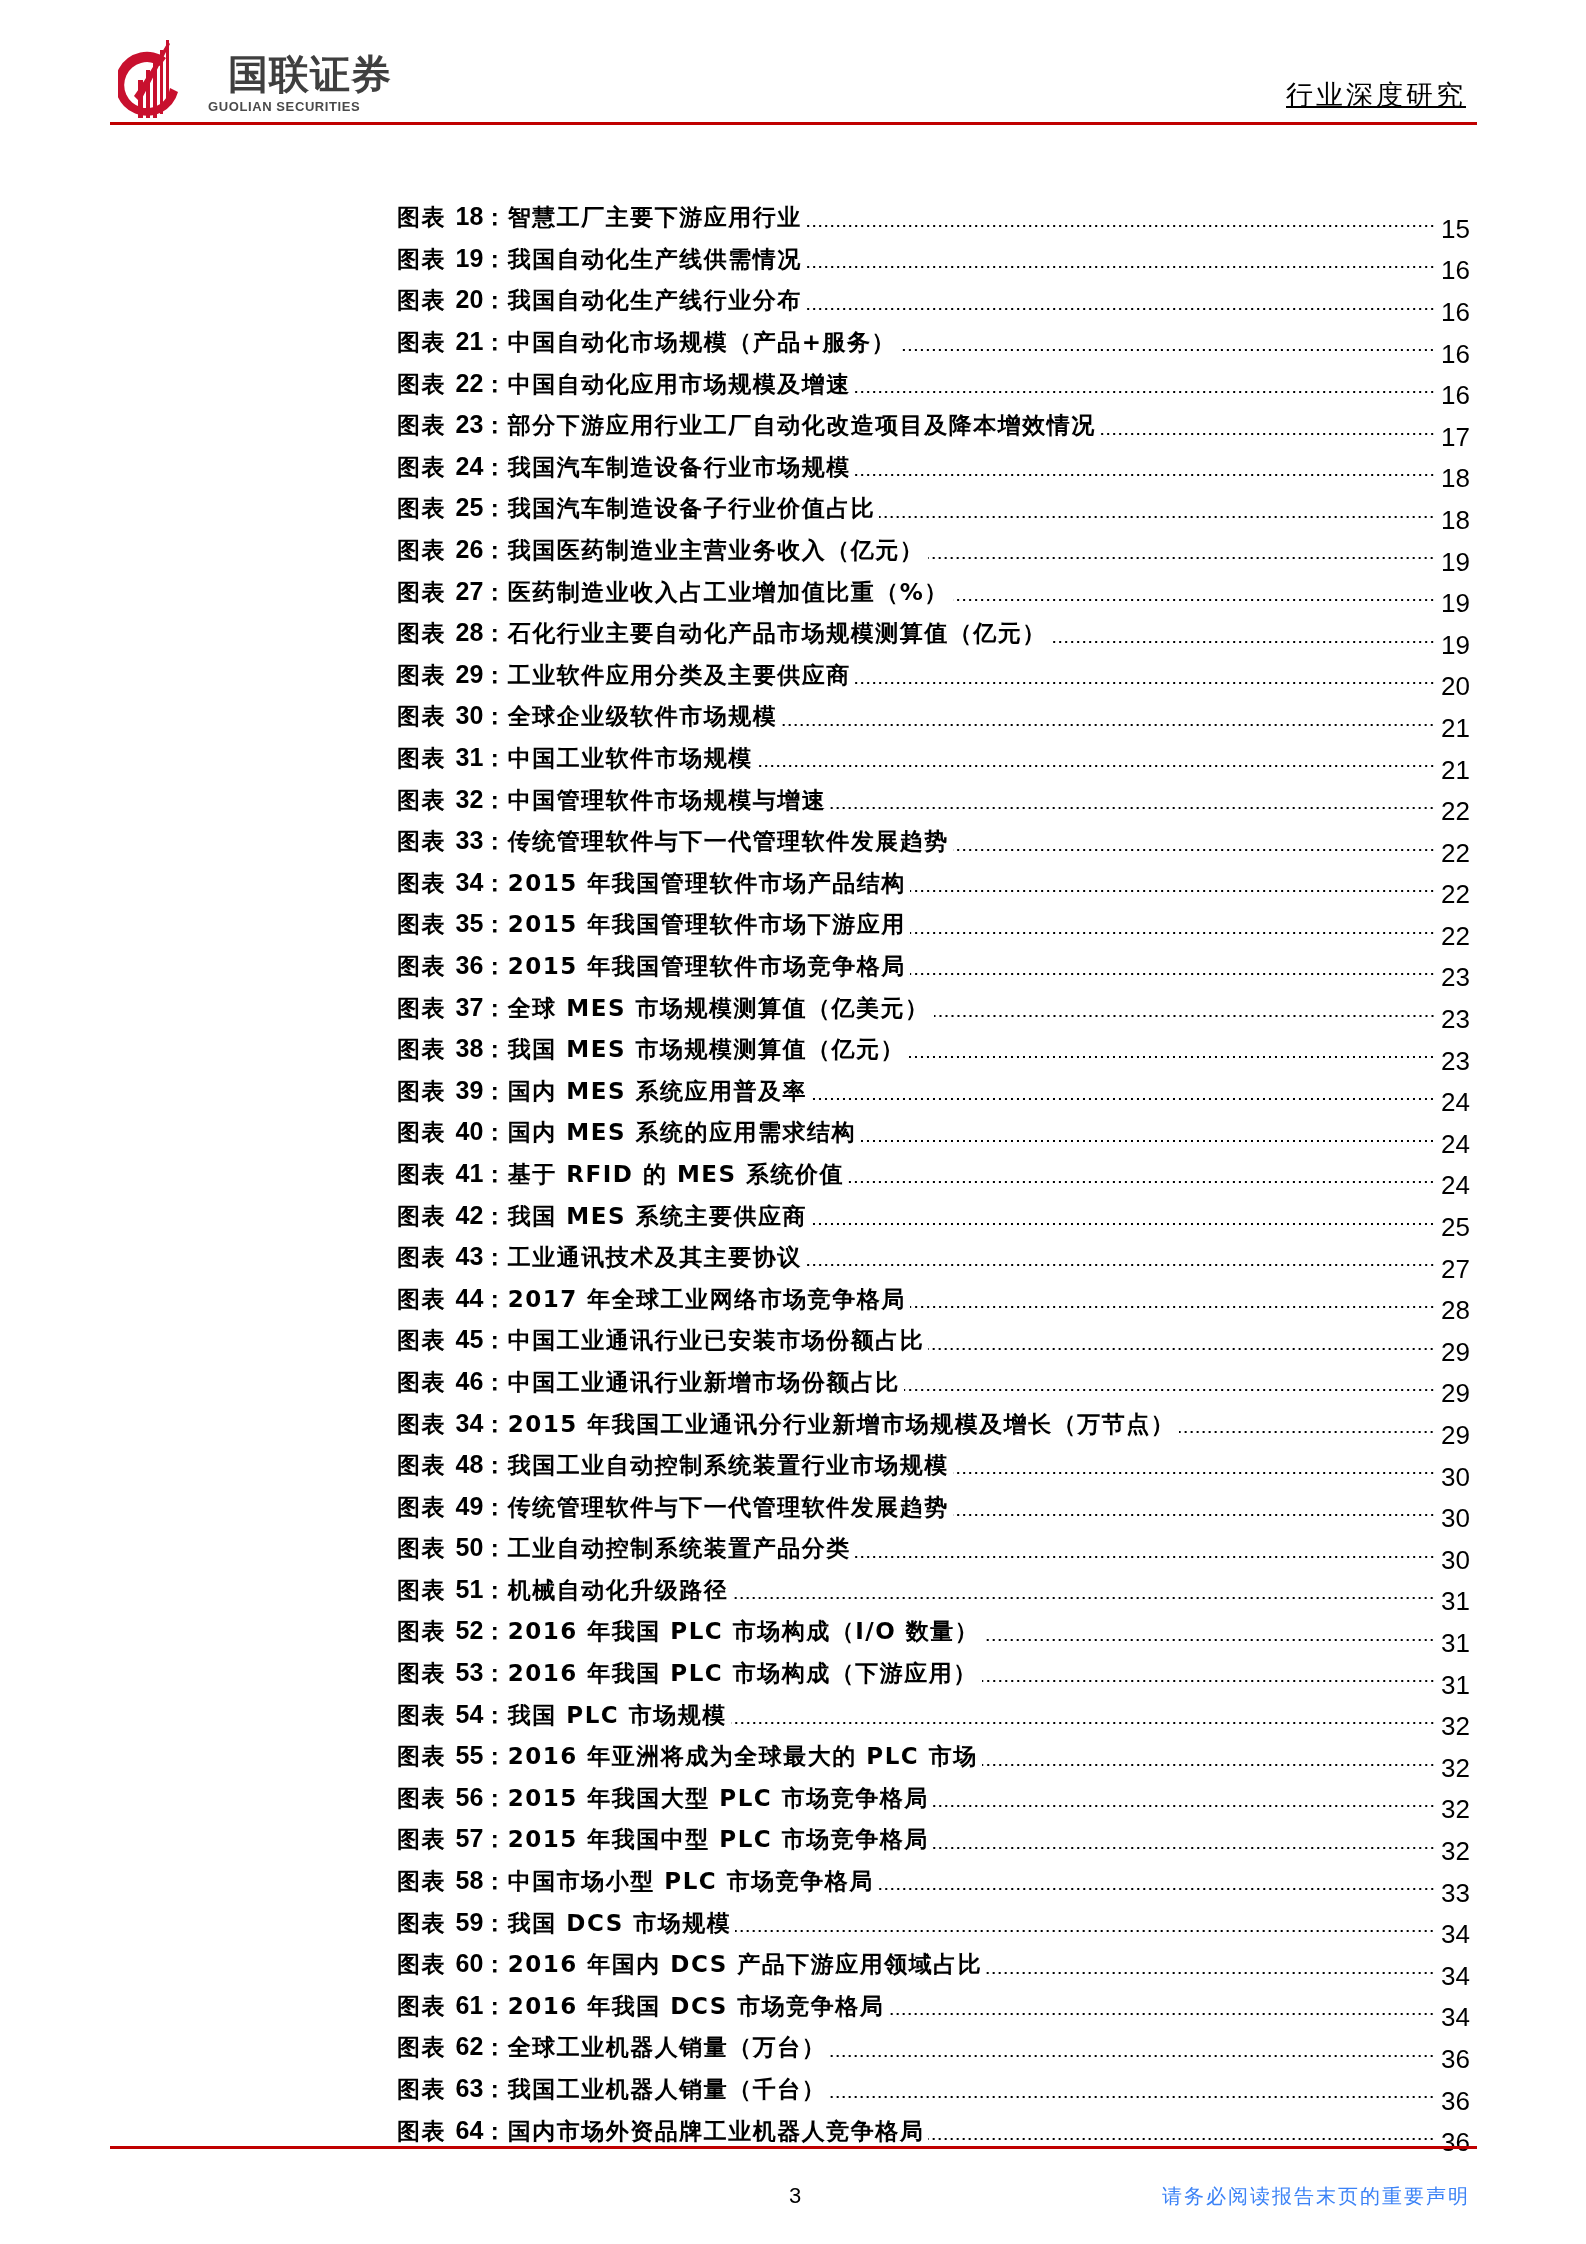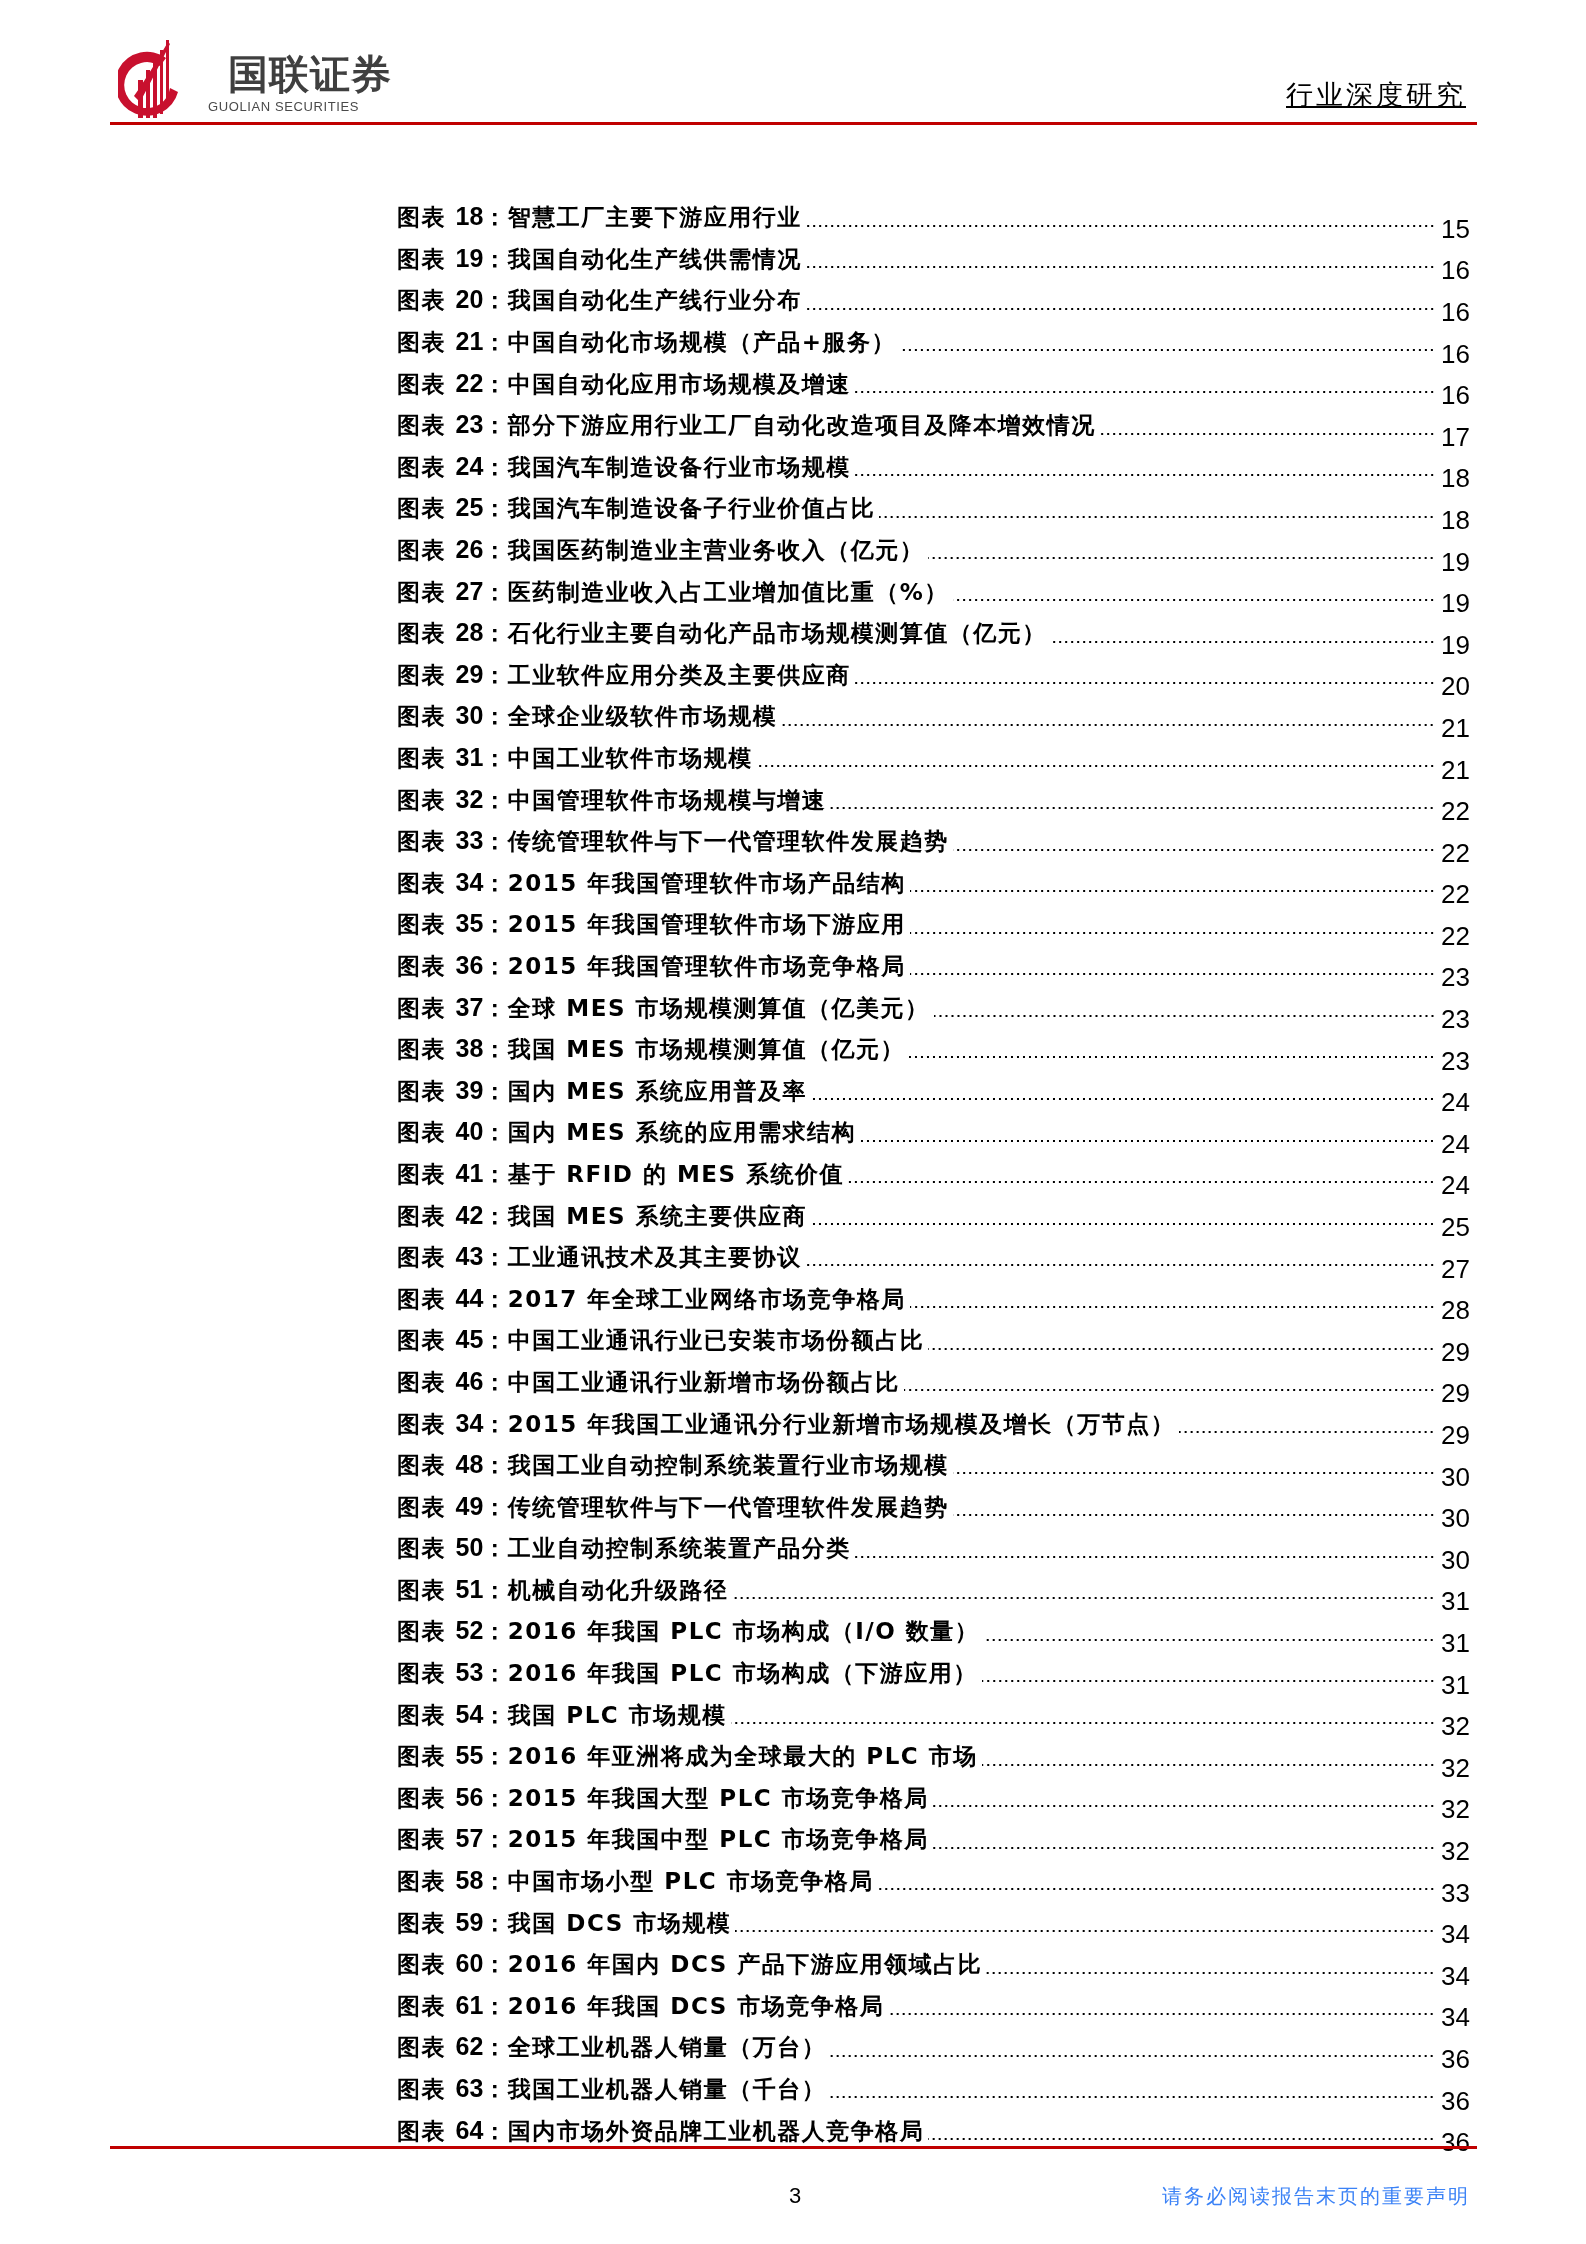--- a/index.html
+++ b/index.html
@@ -45,21 +45,21 @@
       color: #3f3f3f;
       letter-spacing: 1px;
       white-space: nowrap;
       margin-left: 24px;
     }
     .logo-en {
       position: absolute;
       left: 90px;
       top: 63px;
       font-family: "Liberation Sans", sans-serif;
-      font-weight: normal;
+      font-weight: bold;
       font-size: 13px;
       line-height: 15px;
       color: #4a4a4a;
       letter-spacing: 0.6px;
       white-space: nowrap;
     }
     .report-type {
       position: absolute;
       right: 120px;
       top: 78px;

